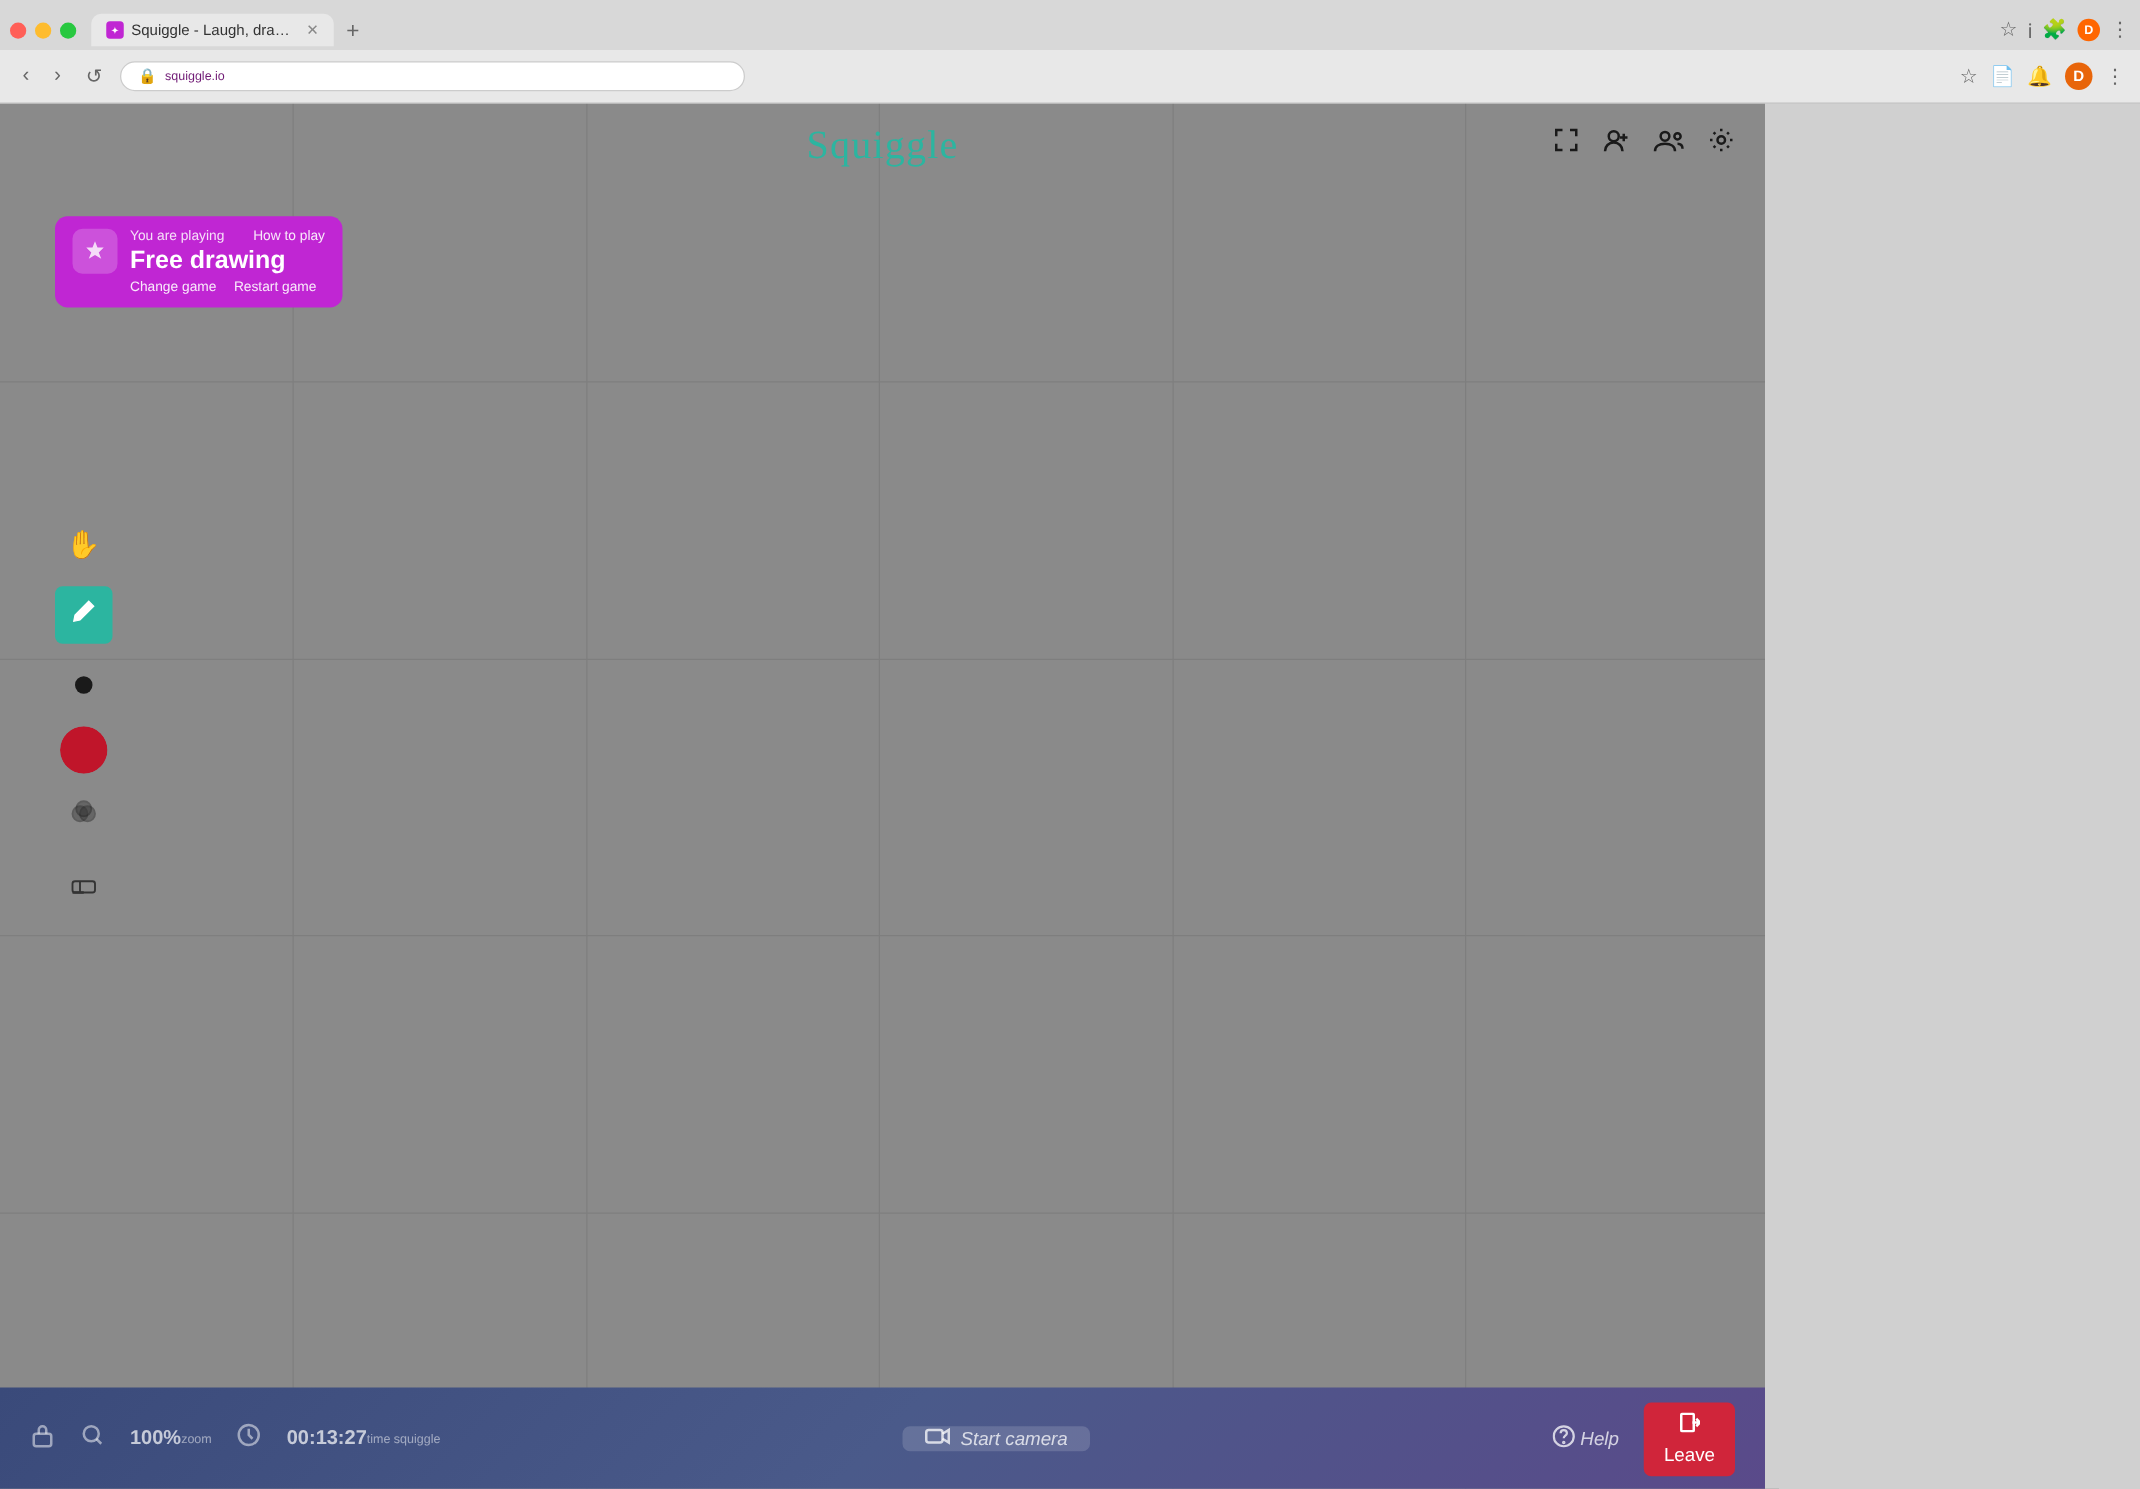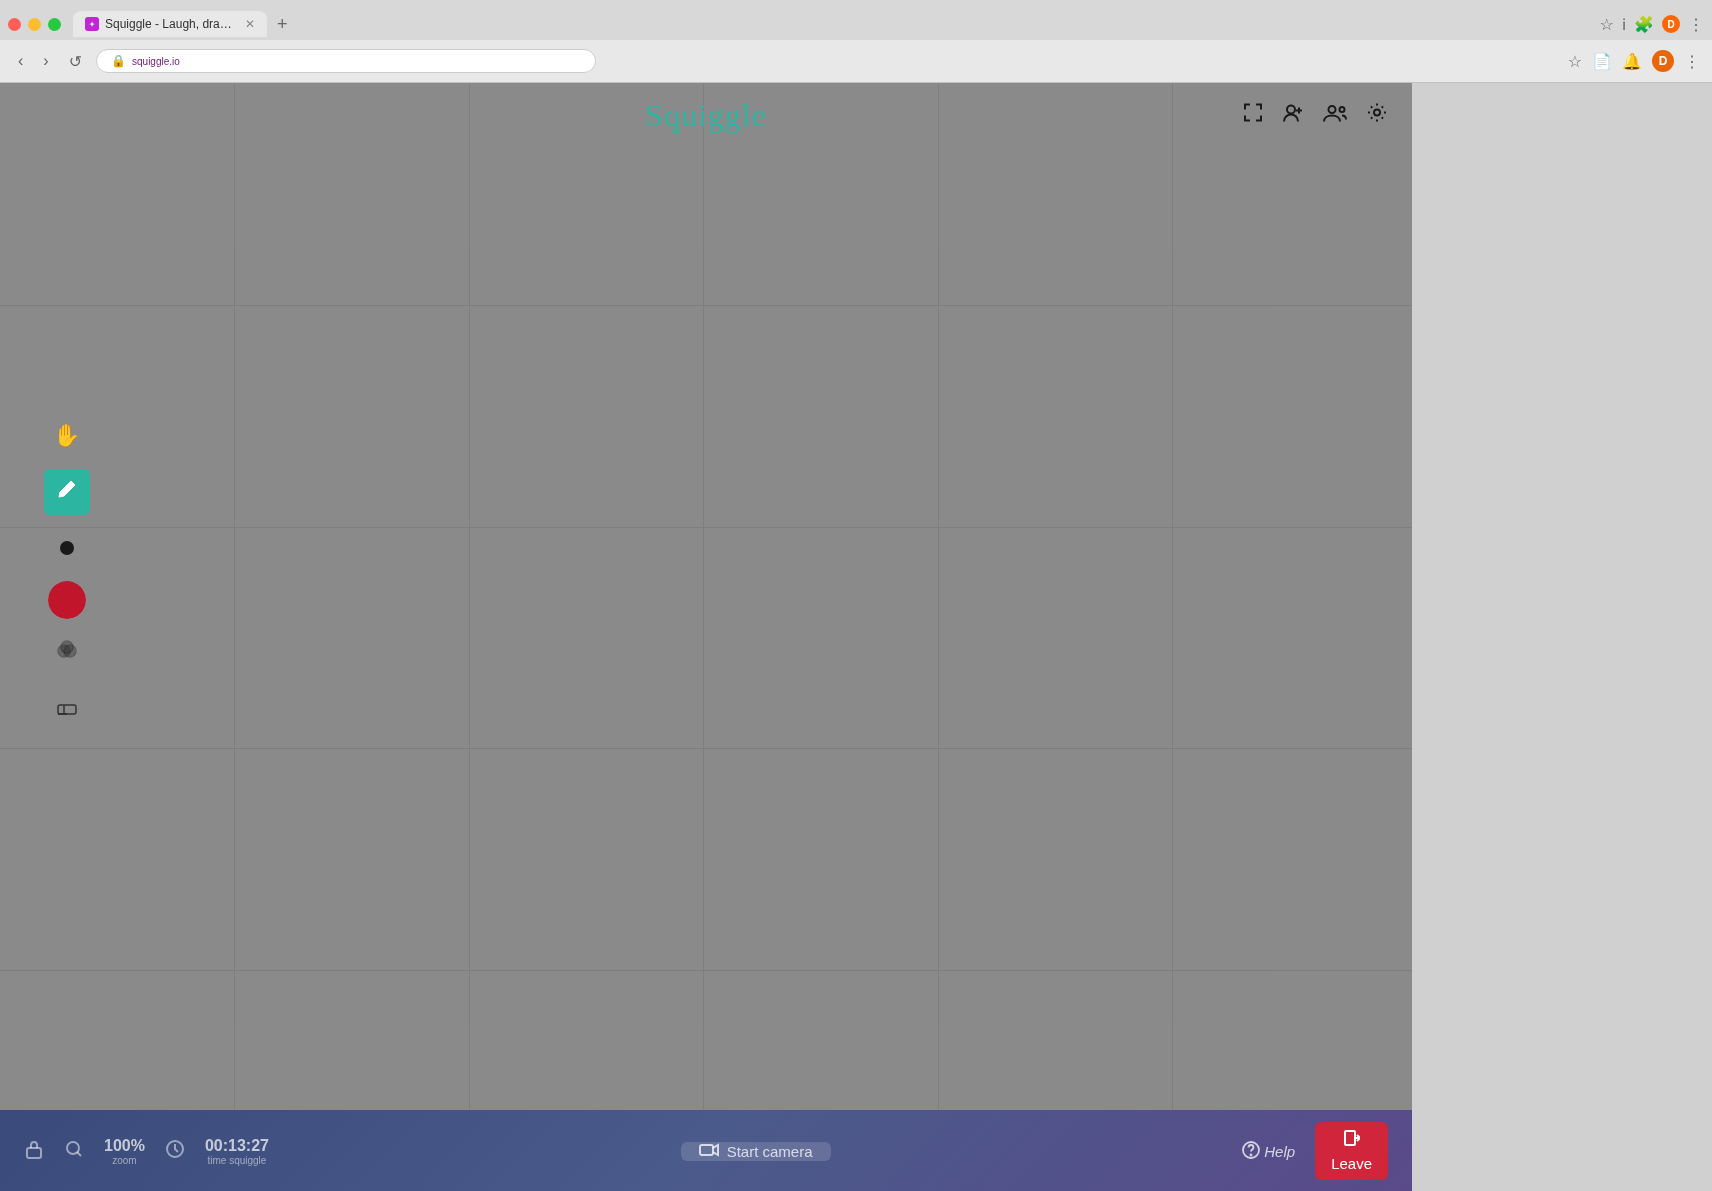--- a/index.html
+++ b/index.html
@@ -47,25 +47,25 @@
     .tool-btn { width: 46px; height: 46px; background: transparent; border: none; cursor: pointer; display: flex; align-items: center; justify-content: center; border-radius: 6px; }
     .tool-btn.active { background: #2cb5a0; }
     .tool-icon { font-size: 22px; color: #1a1a1a; }
     .tool-btn.active .tool-icon { color: white; }
     .dot-small { width: 14px; height: 14px; background: #1a1a1a; border-radius: 50%; }
     .dot-large { width: 28px; height: 28px; background: #c0152a; border-radius: 50%; }
 
     
     .bottom-bar { position: absolute; bottom: 0; left: 0; right: 0; height: 82px; background: linear-gradient(135deg, #3a4a7a 0%, #4a5a8a 50%, #5a4a8a 100%); display: flex; align-items: center; padding: 0 24px; gap: 20px; z-index: 10; }
     .bottom-icon { color: rgba(255,255,255,0.5); font-size: 20px; cursor: pointer; }
-    .bottom-item { display: flex; flex-direction: column; align-items: center; }
+    .bottom-item { display: flex; flex-direction: row; align-items: center; }
     .bottom-value { font-size: 16px; font-weight: bold; color: rgba(255,255,255,0.7); }
     .bottom-label { font-size: 10px; color: rgba(255,255,255,0.5); }
     .bottom-separator { flex: 1; }
-    .start-camera-btn { background: rgba(255,255,255,0.15); border: none; color: rgba(255,255,255,0.75); padding: 0 18px; border-radius: 6px; font-size: 15px; cursor: pointer; display: flex; align-items: center; gap: 8px; }
+    .start-camera-btn { background: rgba(255,255,255,0.15); border: none; color: rgba(255,255,255,0.75); padding: 0 18px; border-radius: 6px; font-size: 15px; cursor: pointer; display: flex; align-items: center; gap: 8px; font-style: italic; }
     .help-btn { background: none; border: none; color: rgba(255,255,255,0.75); font-size: 15px; cursor: pointer; display: flex; align-items: center; gap: 4px; font-style: italic; }
     .leave-btn { background: #d0253a; border: none; color: white; padding: 8px 16px; border-radius: 6px; font-size: 15px; cursor: pointer; display: flex; align-items: center; gap: 6px; flex-direction: column; }
 
     
     .grid-overlay { position: absolute; top: 0; left: 0; right: 0; bottom: 0; opacity: 0.08; pointer-events: none; }
 
     .vert-line { position: absolute; top: 0; bottom: 0; width: 1px; background: #000; }
     .horiz-line { position: absolute; left: 0; right: 0; height: 1px; background: #000; }
   </style>
 </head>
@@ -155,20 +155,41 @@
 
       <span class="top-icon">
         <svg width="22" height="22" viewBox="0 0 22 22" fill="none" stroke="#1a1a1a" stroke-width="2">
           <circle cx="11" cy="11" r="3"></circle>
           <path d="M11 2v2M11 18v2M2 11h2M18 11h2M4.9 4.9l1.4 1.4M15.7 15.7l1.4 1.4M4.9 17.1l1.4-1.4M15.7 6.3l1.4-1.4"></path>
         </svg>
       </span>
     </div>
   </div>
 
+  <div class="game-panel">
+    <div style="display:flex; align-items:flex-start; gap:10px;">
+
+      <div class="panel-icon-box">
+        <svg width="20" height="20" viewBox="0 0 20 20" fill="none">
+          <path d="M10 2L12 7L17 7L13 11L15 16L10 13L5 16L7 11L3 7L8 7Z" fill="white" opacity="0.8"></path>
+        </svg>
+      </div>
+      <div style="flex:1;">
+        <div style="display:flex; align-items:center; justify-content:space-between;">
+          <span style="font-size:11px; color:rgba(255,255,255,0.85);">You are playing</span>
+          <span style="font-size:11px; color:rgba(255,255,255,0.9); cursor:pointer; display:flex; align-items:center; gap:3px;">How to play</span>
+        </div>
+        <div style="font-size:20px; font-weight:bold; color:white; margin: 2px 0;">Free drawing</div>
+        <div style="display:flex; gap:14px; margin-top:4px;">
+          <span style="font-size:11px; color:rgba(255,255,255,0.9); cursor:pointer; display:flex; align-items:center; gap:3px;">Change game</span>
+          <span style="font-size:11px; color:rgba(255,255,255,0.9); cursor:pointer; display:flex; align-items:center; gap:3px;">Restart game</span>
+        </div>
+      </div>
+    </div>
+  </div>
 
   <div class="left-toolbar">
 
     <button class="tool-btn" title="Hand">
       <span class="tool-icon">✋</span>
     </button>
 
     <button class="tool-btn active" title="Pen">
       <span class="tool-icon">
         <svg width="22" height="22" viewBox="0 0 22 22" fill="none">

